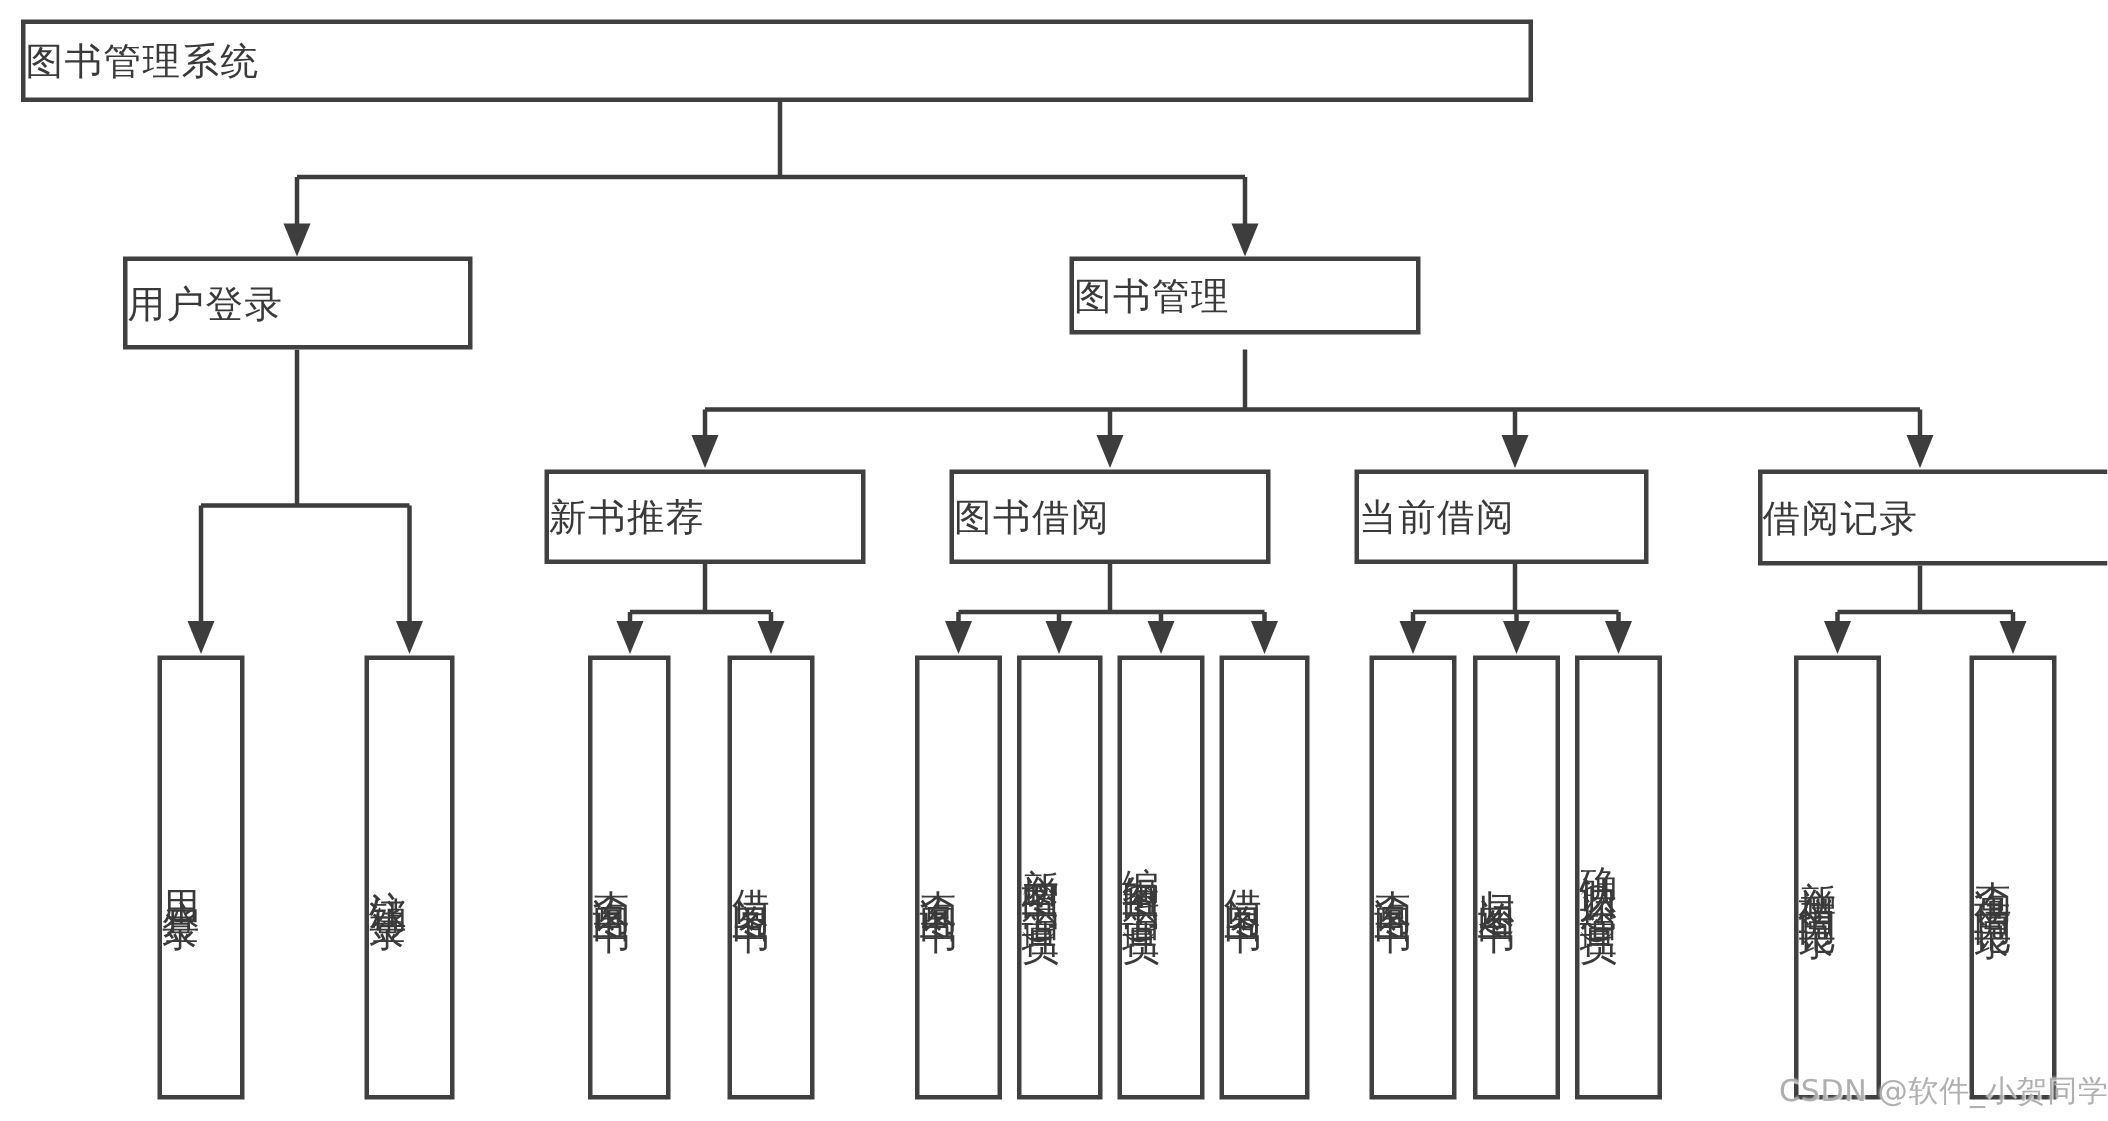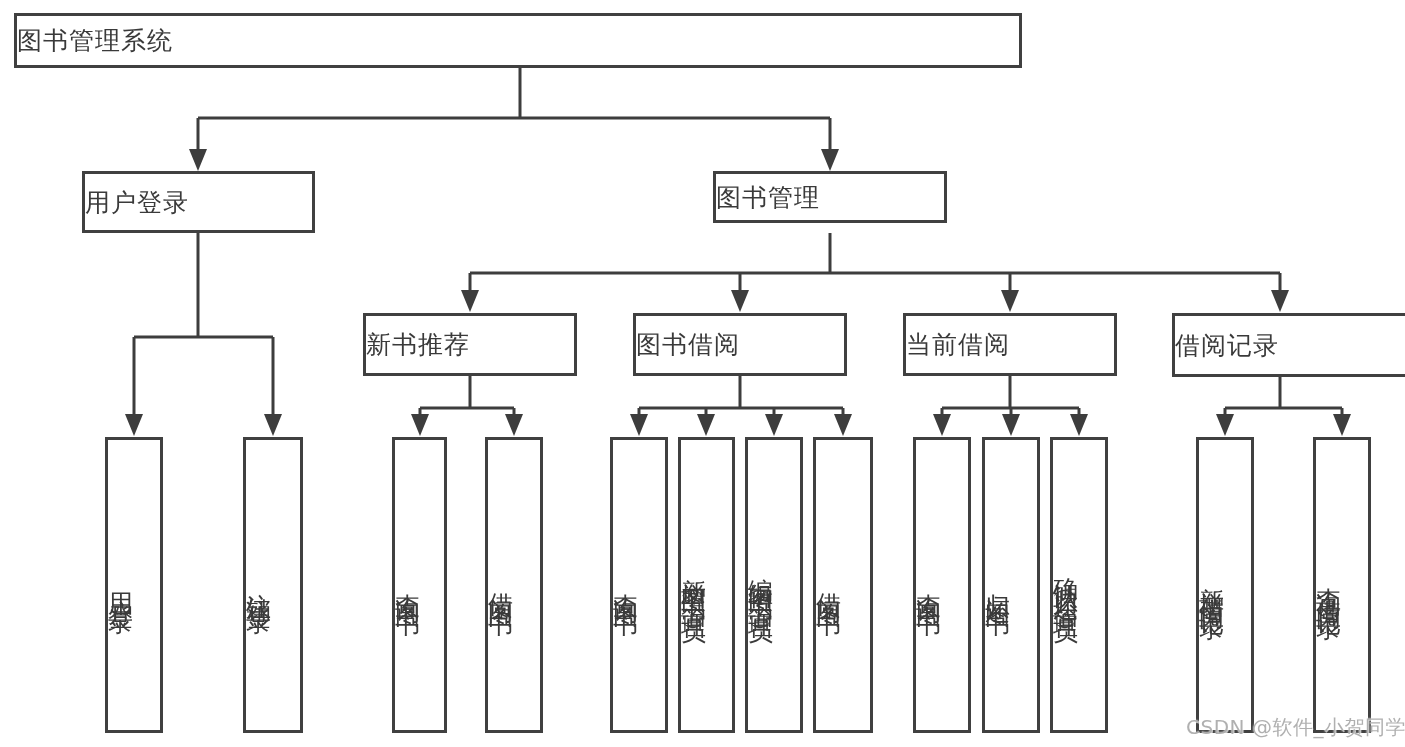--- a/index.html
+++ b/index.html
@@ -139,21 +139,21 @@
   <div class="node hbox" style="left:713px;top:171px;width:234px;height:52px">
     <span>图书管理</span>
   </div>
 
   <div class="node hbox" style="left:363px;top:313px;width:214px;height:63px">
     <span>新书推荐</span>
   </div>
   <div class="node hbox" style="left:633px;top:313px;width:214px;height:63px">
     <span>图书借阅</span>
   </div>
-  <div class="node hbox" style="left:903px;top:313px;width:214px;height:63px">
+  <div class="node hbox" style="left:903px;top:313px;width:196px;height:63px">
     <span>当前借阅</span>
   </div>
   <div class="node hbox" style="left:1172px;top:313px;width:244px;height:64px">
     <span>借阅记录</span>
   </div>
 
   <div class="node vbox" style="left:105px;top:437px;width:58px;height:296px">
     <span>用户登录</span>
   </div>
   <div class="node vbox" style="left:243px;top:437px;width:60px;height:296px">

